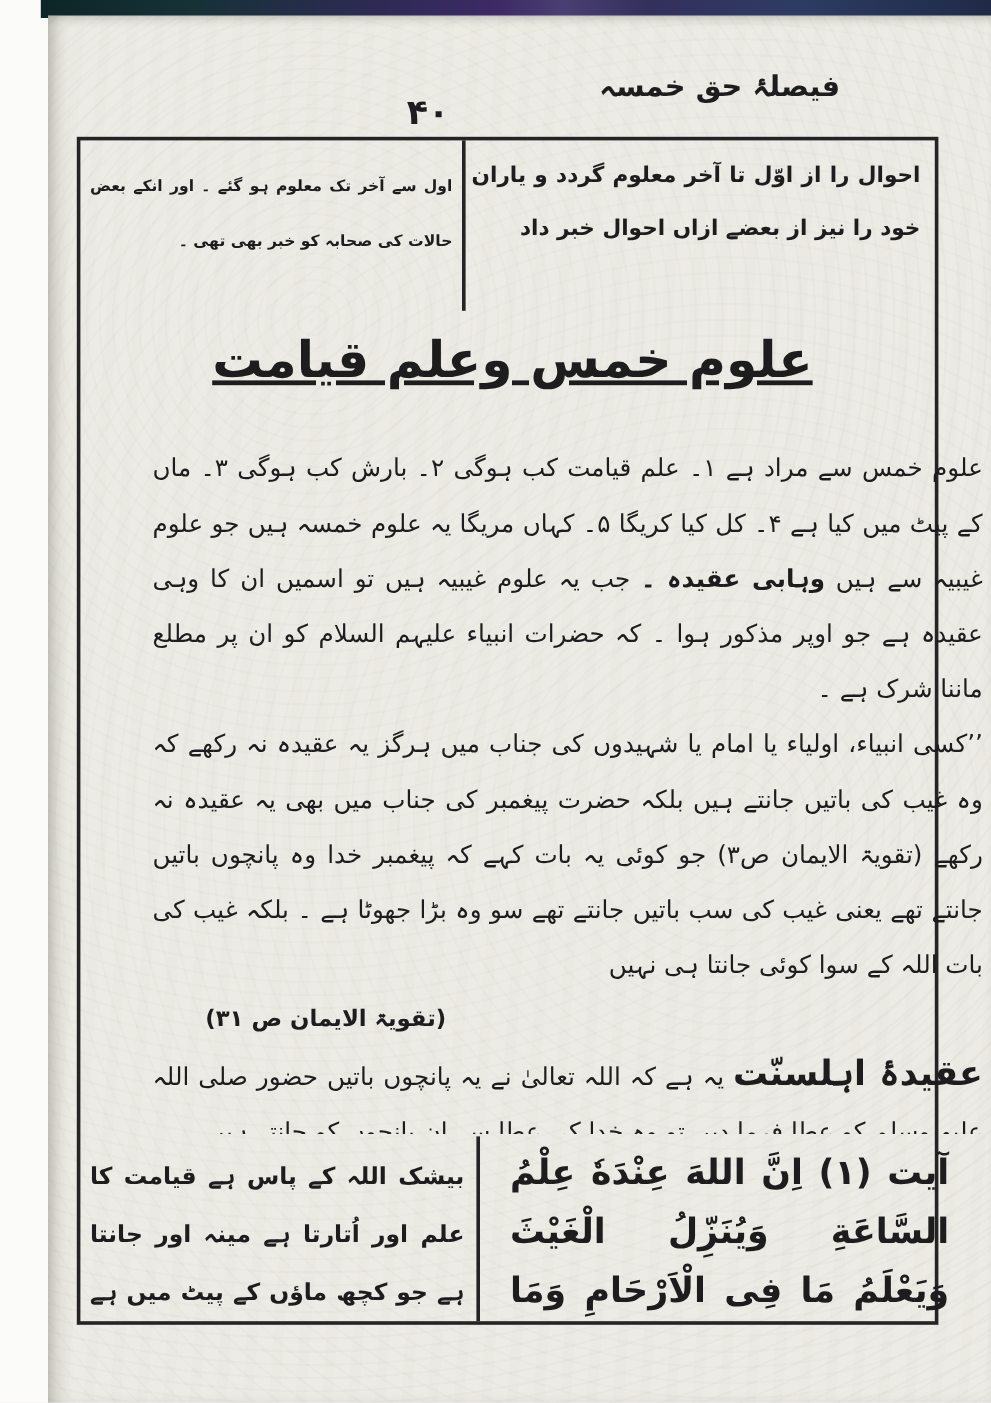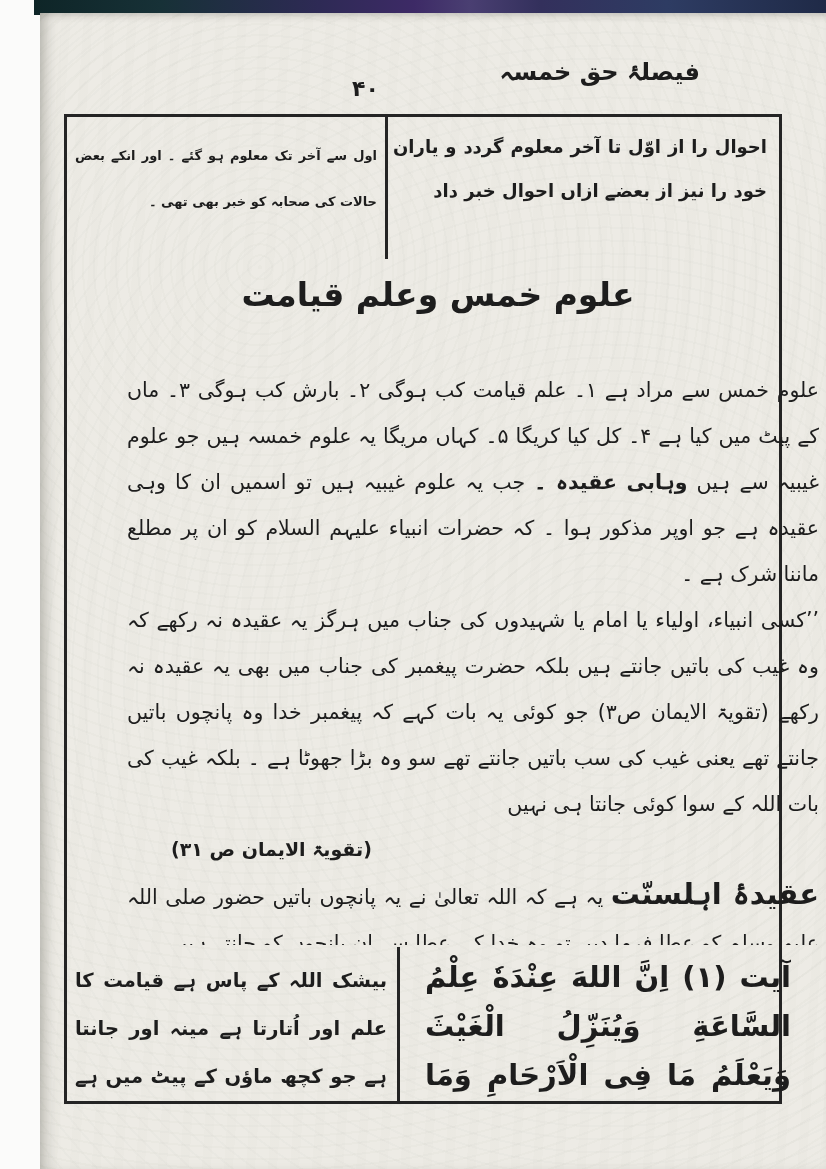--- a/index.html
+++ b/index.html
@@ -34,22 +34,22 @@
       repeating-radial-gradient(circle at 28% 22%, rgba(110,122,100,.06) 0 2px, transparent 2px 11px),
       repeating-radial-gradient(circle at 72% 58%, rgba(100,112,96,.05) 0 2px, transparent 2px 13px),
       repeating-linear-gradient(94deg, rgba(120,130,110,.03) 0 9px, transparent 9px 22px);
   }
 
   .header-title{
     position:absolute;top:58px;right:126px;
     direction:rtl;font-size:24px;font-weight:bold;letter-spacing:-.5px;
   }
   .page-number{
-    position:absolute;top:76px;left:352px;
-    font-size:22px;font-weight:bold;
+    position:absolute;top:76px;left:339px;
+    font-size:29px;font-weight:bold;
   }
 
   .frame{
     position:absolute;left:64px;top:114px;width:712px;height:984px;
     border:3px solid var(--frame);
   }
 
   
   .ts-divider{position:absolute;left:318px;top:0;width:3px;height:142px;background:var(--frame);}
   .ts-right{
@@ -59,23 +59,23 @@
   .ts-right p{margin:0;}
   .ts-ref{direction:rtl;text-align:left;padding-left:18px;font-size:17.5px;line-height:40px;}
   .ts-left{
     position:absolute;left:8px;top:16px;width:302px;height:130px;overflow:hidden;
     direction:rtl;text-align:justify;font-size:13px;font-weight:bold;line-height:46px;
   }
   .ts-left p{margin:0;}
 
   
   .main-heading{
-    position:absolute;top:158px;left:15px;width:100%;
+    position:absolute;top:158px;left:4px;width:100%;
     direction:rtl;text-align:center;
-    font-size:33px;font-weight:bold;letter-spacing:-1px;
+    font-size:42px;font-weight:bold;letter-spacing:-1px;text-decoration:underline;
   }
 
   
   .body-text{
     position:absolute;left:20px;top:250px;width:692px;height:578px;overflow:hidden;
     direction:rtl;text-align:justify;
     font-size:20.5px;line-height:46px;color:var(--ink);margin-left:40px;
   }
   .body-text p{margin:0;}
   .lead{font-weight:bold;}

